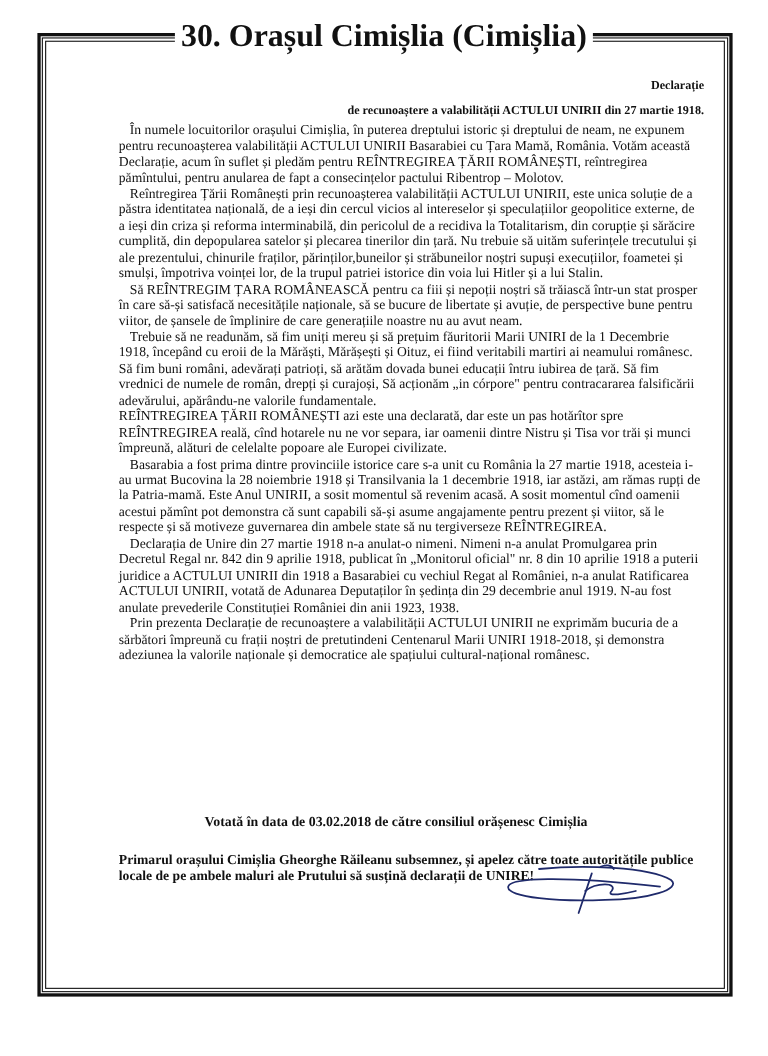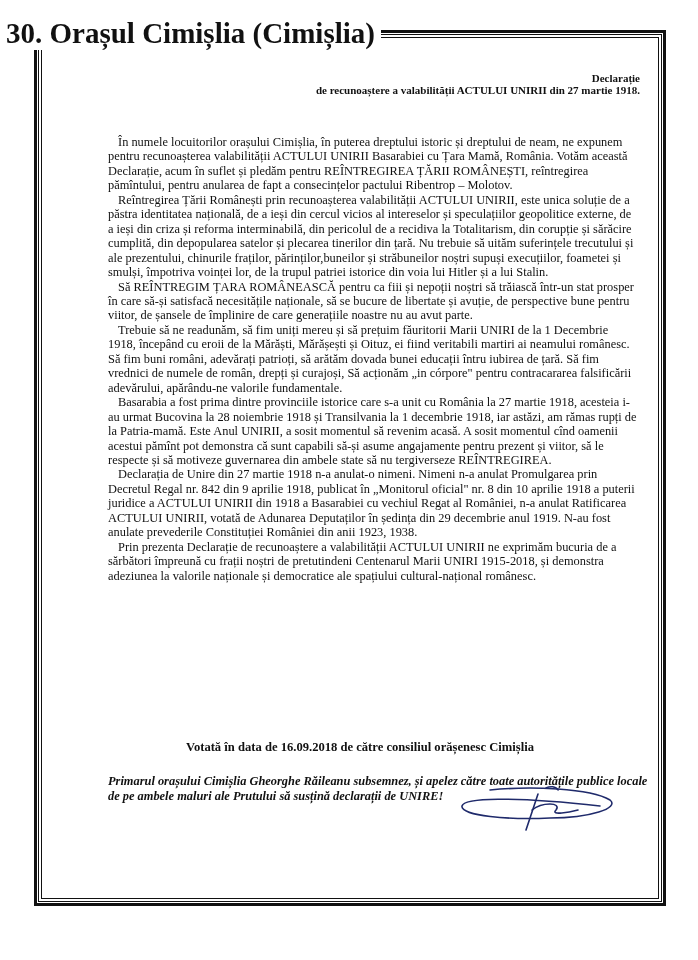--- a/index.html
+++ b/index.html
@@ -1,57 +1,58 @@
 <!DOCTYPE html>
 <html><head>
 <meta charset="utf-8">
 <style>
   html, body { margin: 0; padding: 0; background: #ffffff; }
   body { width: 698px; height: 960px; position: relative; overflow: hidden; font-family: "Liberation Serif", serif; color: #111; }
   .frame-outer { position: absolute; left: 34px; top: 30px; width: 632px; height: 876px; border: 3px solid #111; box-sizing: border-box; }
   .frame-mid { position: absolute; left: 38px; top: 34px; width: 624px; height: 868px; border: 1px solid #111; box-sizing: border-box; }
   .frame-inner { position: absolute; left: 41px; top: 37px; width: 618px; height: 862px; border: 1.5px solid #111; box-sizing: border-box; }
-  .title-wrap { position: absolute; left: 0; top: 16px; width: 698px; }
+  .title-wrap { position: absolute; left: 0; top: 16px; width: 698px; text-align: center; }
   .title { display: inline-block; background: #fff; padding: 0 6px; font-family: "Liberation Serif", serif; font-weight: bold; font-size: 29px; line-height: 34px; letter-spacing: 0px; }
   .heading { position: absolute; left: 60px; width: 580px; text-align: right; font-weight: bold; font-size: 11px; line-height: 18px; }
   .h1 { top: 69px; }
-  .h2 { top: 81px; }
-  .body-text { position: absolute; left: 108px; top: 135px; width: 530px; font-size: 12.4px; line-height: 14.45px; }
+  .h2 { top: 92px; }
+  .body-text { position: absolute; left: 108px; top: 111px; width: 530px; font-size: 12.4px; line-height: 14.45px; }
   .body-text p { margin: 0; text-indent: 0; }
   .body-text p.ind { text-indent: 10px; }
   .voted { position: absolute; left: 60px; top: 740px; width: 600px; text-align: center; font-weight: bold; font-size: 12.6px; }
-  .closing { position: absolute; left: 108px; top: 774px; width: 540px; font-weight: bold; font-size: 12.4px; line-height: 15px; font-style: italic; }
+  .closing { position: absolute; left: 108px; top: 774px; width: 540px; font-weight: bold; font-size: 12.4px; line-height: 15px; }
   .signature { position: absolute; left: 450px; top: 782px; width: 170px; height: 52px; }
 </style>
 </head>
 <body>
 
 <div>
   <div class="frame-outer"></div>
   <div class="frame-mid"></div>
   <div class="frame-inner"></div>
 
   <div class="title-wrap">
     <span class="title">30. Orașul Cimișlia (Cimișlia)</span>
   </div>
 
   <div class="heading h1">Declarație</div>
   <div class="heading h2">de  recunoaștere a valabilității ACTULUI UNIRII din 27 martie 1918.</div>
 
   <div class="body-text">
     <p class="ind">În numele locuitorilor orașului Cimișlia, în puterea dreptului istoric și dreptului de neam, ne expunem pentru recunoașterea valabilității ACTULUI UNIRII Basarabiei cu Țara Mamă, România. Votăm această Declarație, acum  în suflet și pledăm pentru REÎNTREGIREA ȚĂRII ROMÂNEȘTI, reîntregirea pămîntului, pentru anularea de fapt a consecințelor pactului Ribentrop – Molotov.</p>
     <p class="ind">Reîntregirea Țării Românești prin recunoașterea valabilității ACTULUI UNIRII, este unica soluție de a păstra identitatea națională, de a ieși din cercul vicios al intereselor și speculațiilor geopolitice externe, de a ieși din criza și reforma interminabilă, din  pericolul de a recidiva la Totalitarism, din corupție și sărăcire cumplită, din depopularea satelor și plecarea tinerilor din țară. Nu trebuie să uităm suferințele trecutului și ale prezentului, chinurile fraților, părinților,buneilor și străbuneilor noștri supuși execuțiilor, foametei și smulși, împotriva voinței lor, de la trupul patriei istorice din voia lui Hitler și a lui Stalin.</p>
-    <p class="ind">Să REÎNTREGIM ȚARA ROMÂNEASCĂ  pentru ca fiii și nepoții noștri să trăiască într-un stat prosper în care să-și satisfacă necesitățile naționale, să se bucure de libertate și avuție, de perspective bune pentru viitor, de șansele de împlinire de care generațiile noastre nu au avut parte.</p>
+    <p class="ind">Să REÎNTREGIM ȚARA ROMÂNEASCĂ  pentru ca fiii și nepoții noștri să trăiască într-un stat prosper în care să-și satisfacă necesitățile naționale, să se bucure de libertate și avuție, de perspective bune pentru viitor, de șansele de împlinire de care generațiile noastre nu au avut neam.</p>
     <p class="ind">Trebuie să ne readunăm, să fim uniți mereu și să prețuim făuritorii Marii UNIRI de la 1 Decembrie 1918, începând cu eroii de la Mărăști, Mărășești și Oituz, ei fiind veritabili martiri ai neamului românesc. Să fim buni români, adevărați patrioți, să arătăm dovada bunei educații întru iubirea de țară. Să fim vrednici de numele de român, drepți și curajoși, Să acționăm „in córpore" pentru contracararea falsificării adevărului, apărându-ne valorile fundamentale.</p>
+    <p>REÎNTREGIREA ȚĂRII ROMÂNEȘTI  azi este una declarată, dar este un pas hotărîtor spre REÎNTREGIREA reală, cînd hotarele nu ne vor separa, iar oamenii dintre Nistru și Tisa vor trăi și munci împreună, alături de celelalte popoare ale Europei civilizate.</p>
     <p class="ind">Basarabia a fost prima dintre provinciile istorice care s-a unit cu România la 27 martie 1918, acesteia i-au urmat Bucovina la 28 noiembrie 1918  și Transilvania la 1 decembrie 1918, iar astăzi, am rămas rupți de la Patria-mamă. Este Anul UNIRII, a sosit momentul să revenim acasă. A sosit momentul cînd oamenii acestui pămînt pot demonstra că sunt capabili să-și asume angajamente pentru prezent și viitor, să le respecte și să motiveze guvernarea din ambele state să nu tergiverseze REÎNTREGIREA.</p>
     <p class="ind">Declarația de Unire din 27 martie 1918 n-a anulat-o nimeni. Nimeni n-a anulat Promulgarea prin Decretul Regal nr. 842 din 9 aprilie 1918, publicat în „Monitorul oficial" nr. 8 din 10 aprilie 1918 a puterii juridice a ACTULUI UNIRII din 1918 a Basarabiei cu vechiul Regat al României, n-a anulat Ratificarea ACTULUI UNIRII, votată de Adunarea Deputaților în ședința din 29 decembrie anul 1919. N-au fost anulate prevederile  Constituției României din anii 1923, 1938.</p>
-    <p class="ind">Prin prezenta Declarație de  recunoaștere a valabilității ACTULUI UNIRII ne exprimăm bucuria de a sărbători împreună cu frații noștri de pretutindeni Centenarul Marii UNIRI 1915-2018, și demonstra adeziunea la valorile naționale și democratice ale spațiului cultural-național românesc.</p>
+    <p class="ind">Prin prezenta Declarație de  recunoaștere a valabilității ACTULUI UNIRII ne exprimăm bucuria de a sărbători împreună cu frații noștri de pretutindeni Centenarul Marii UNIRI 1918-2018, și demonstra adeziunea la valorile naționale și democratice ale spațiului cultural-național românesc.</p>
   </div>
 
-  <div class="voted">Votată în data de 16.09.2018 de către consiliul orășenesc Cimișlia</div>
+  <div class="voted">Votată în data de 03.02.2018 de către consiliul orășenesc Cimișlia</div>
 
   <div class="closing">Primarul orașului Cimișlia  Gheorghe Răileanu subsemnez, și apelez către toate autoritățile publice locale de pe ambele maluri ale Prutului să susțină declarații de UNIRE!</div>
 
   <svg class="signature" viewBox="0 0 170 52">
     <g fill="none" stroke="#1f2a6b" stroke-width="1.6" stroke-linecap="round">
       <path d="M40 8 C 80 4, 140 6, 160 18 C 170 26, 140 36, 100 36 C 60 38, 10 34, 12 24 C 14 16, 60 14, 150 24"></path>
       <path d="M88 12 L 76 48"></path>
       <path d="M82 28 C 92 20, 112 20, 106 28 C 100 34, 120 30, 128 28"></path>
       <path d="M96 6 C 100 4, 106 4, 108 8"></path>
     </g>

